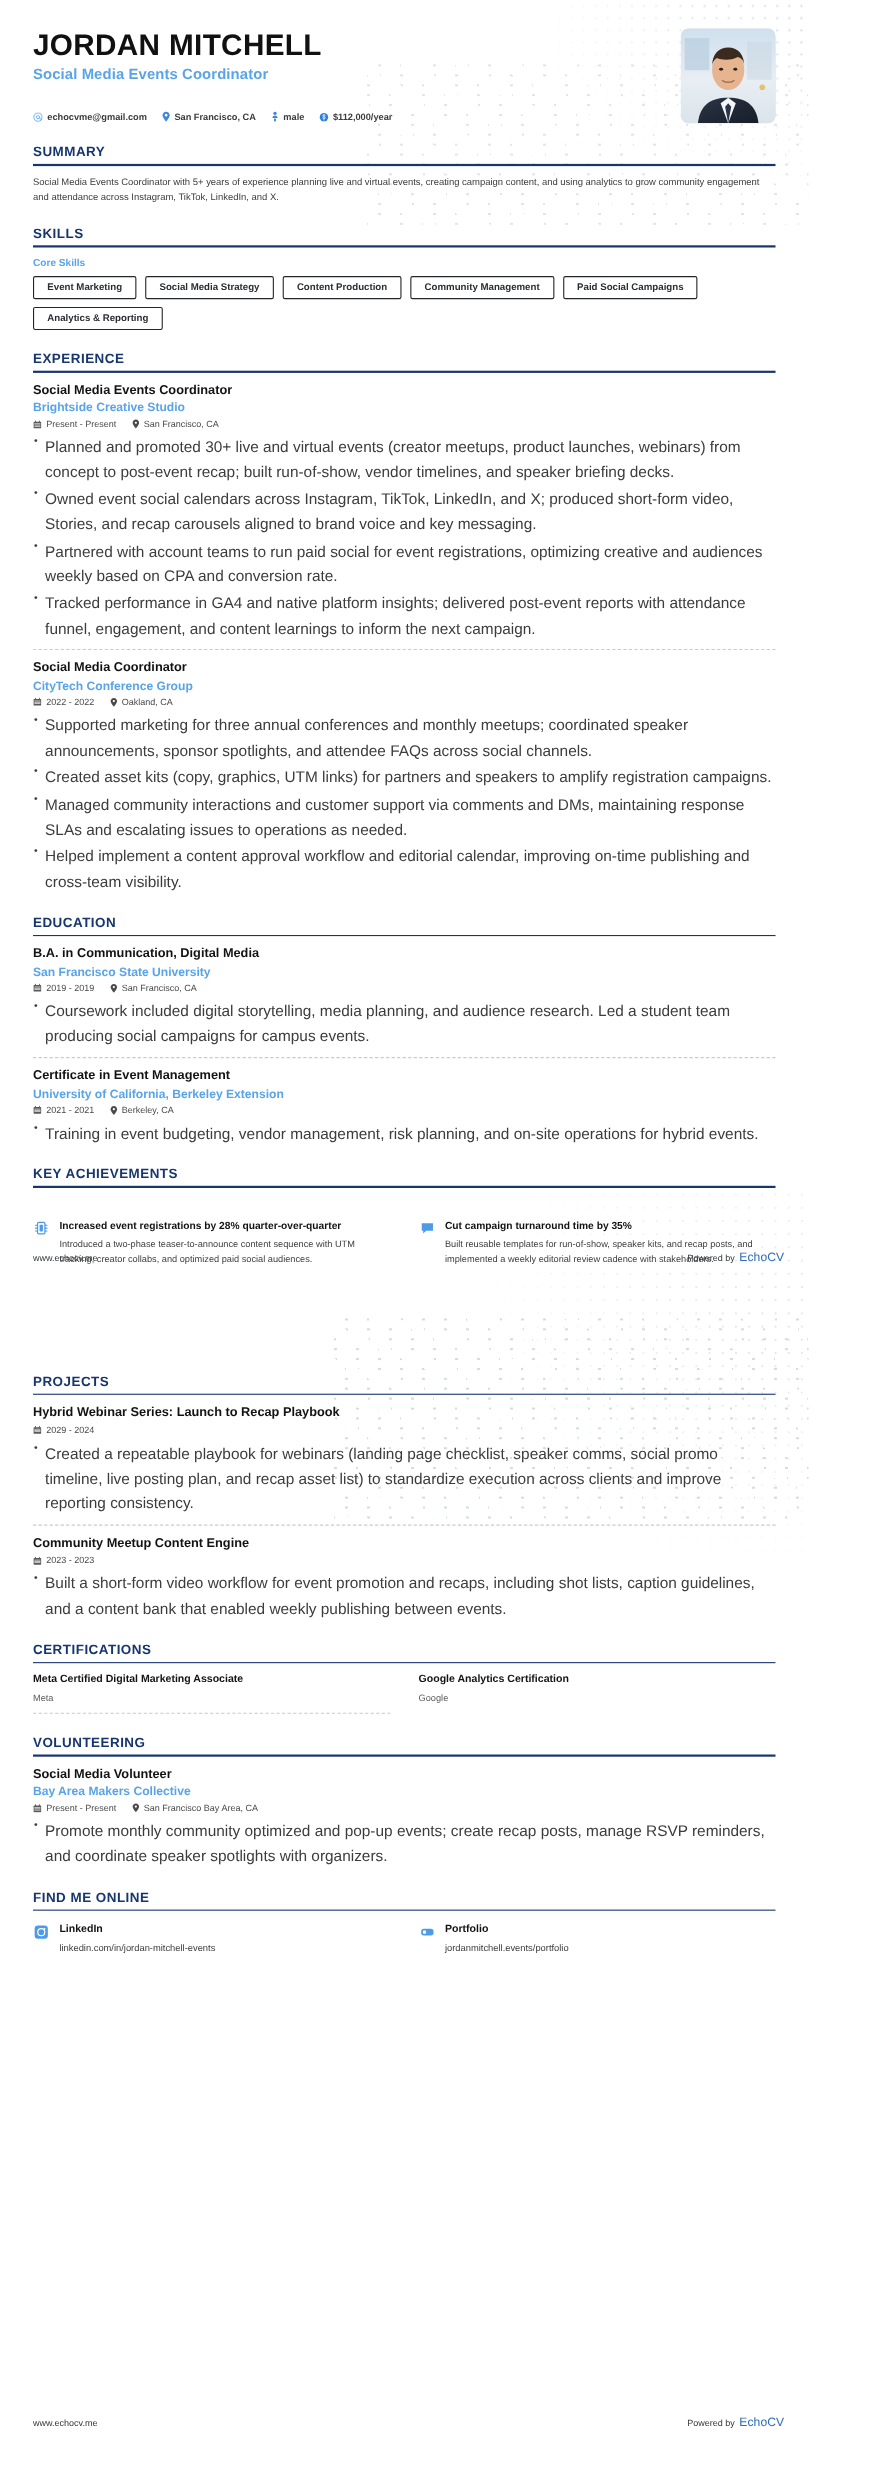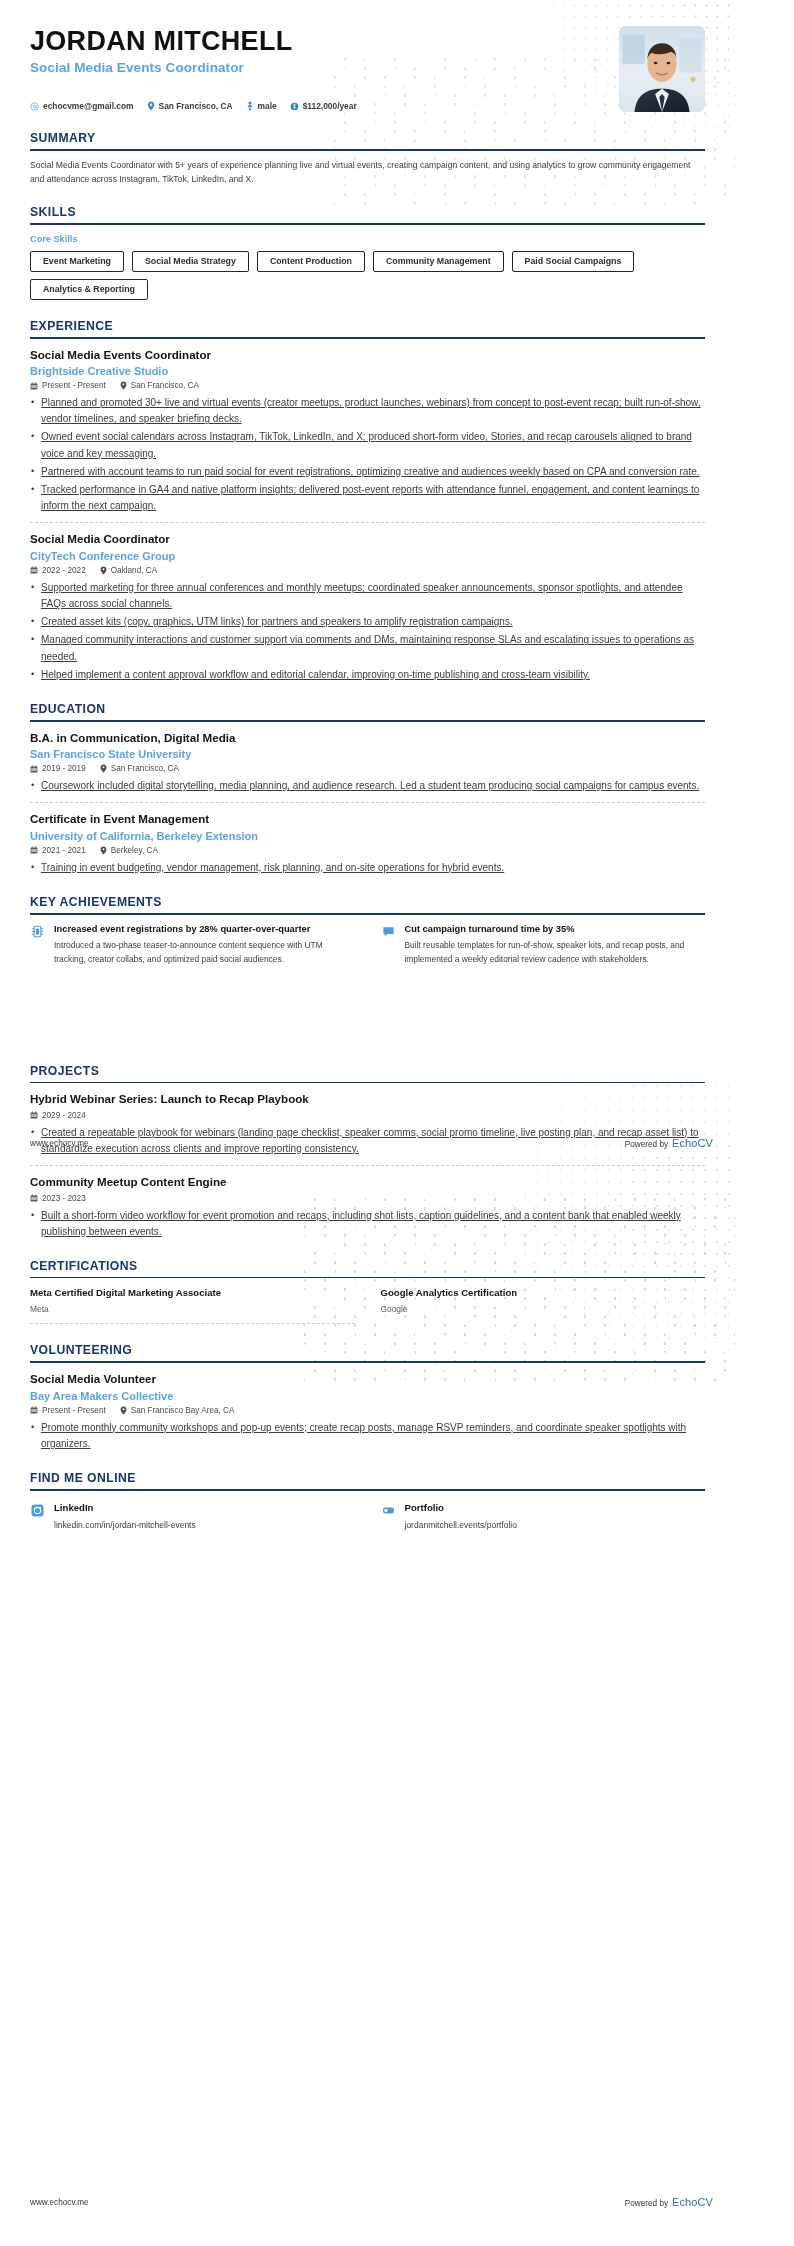--- a/index.html
+++ b/index.html
@@ -148,34 +148,33 @@
   .entry-meta {
     display: flex; align-items: center; gap: 14px;
     font-size: 8.2px; color: #4a4a4a; margin-top: 4px;
   }
   .meta-item { display: inline-flex; align-items: center; gap: 4px; }
   .meta-item svg { flex: none; display: block; }
   ul.bullets { list-style: none; margin-top: 5px; }
   ul.bullets li {
     position: relative;
     padding-left: 11px;
-    font-size: 10px;
+    font-size: 14px;
     line-height: 1.62;
     color: #3c3c3c;
     margin-bottom: 2px;
-    text-decoration: underline;
   }
   ul.bullets li:before {
     content: "•";
     position: absolute; left: 1px; top: -1px;
     color: #3c3c3c; font-size: 9.5px;
   }
 
   
-  .ach-grid { display: grid; grid-template-columns: 1fr 1fr; gap: 24px 26px; margin-top: 8px; }
+  .ach-grid { display: grid; grid-template-columns: 1fr 1fr; gap: 24px 26px; margin-top: 28px; }
   .ach { display: flex; gap: 9px; }
   .ach-icon { flex: none; width: 15px; height: 15px; margin-top: 1px; }
   .ach-icon svg { display: block; }
   .ach-title { font-size: 9.3px; font-weight: 700; color: #121212; line-height: 1.38; }
   .ach-desc { font-size: 8.4px; line-height: 1.62; color: #3c3c3c; margin-top: 4px; }
 
   
   .cert-grid { display: grid; grid-template-columns: 1fr 1fr; gap: 0 26px; margin-top: 9px; }
   .cert { padding-bottom: 9px; }
   .cert:first-child { border-bottom: 1px dashed #c8cbd0; }
@@ -586,21 +585,21 @@
             <span>
               <svg width="7" height="9" viewBox="0 0 12 16">
                   <path d="M6 .8c2.9 0 5.2 2.3 5.2 5.2 0 3.6-5.2 9.2-5.2 9.2S.8 9.6.8 6C.8 3.1 3.1.8 6 .8z" fill="#4a4a4a"></path>
                   <circle cx="6" cy="5.9" r="1.8" fill="#ffffff"></circle>
                 </svg>
             </span>
             <span>San Francisco Bay Area, CA</span>
           </span>
         </div>
         <ul class="bullets">
-          <li>Promote monthly community workshops and pop-up events; create recap posts, manage RSVP reminders, and coordinate speaker spotlights with organizers.</li>
+          <li>Promote monthly community optimized and pop-up events; create recap posts, manage RSVP reminders, and coordinate speaker spotlights with organizers.</li>
         </ul>
       </div>
     </div>
 
     <div class="section">
       <div class="section-title">FIND ME ONLINE</div>
       <div class="section-rule"></div>
       <div class="links-grid">
 
         <div class="link-item">

